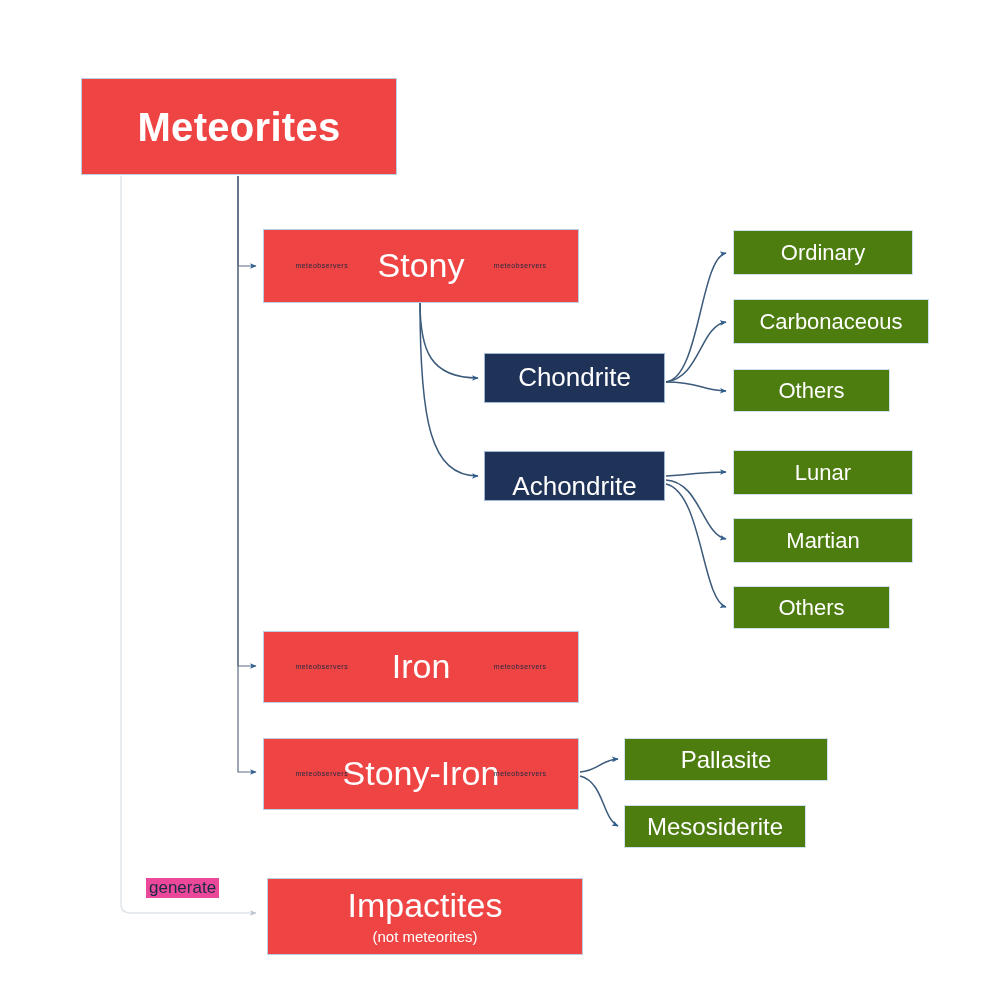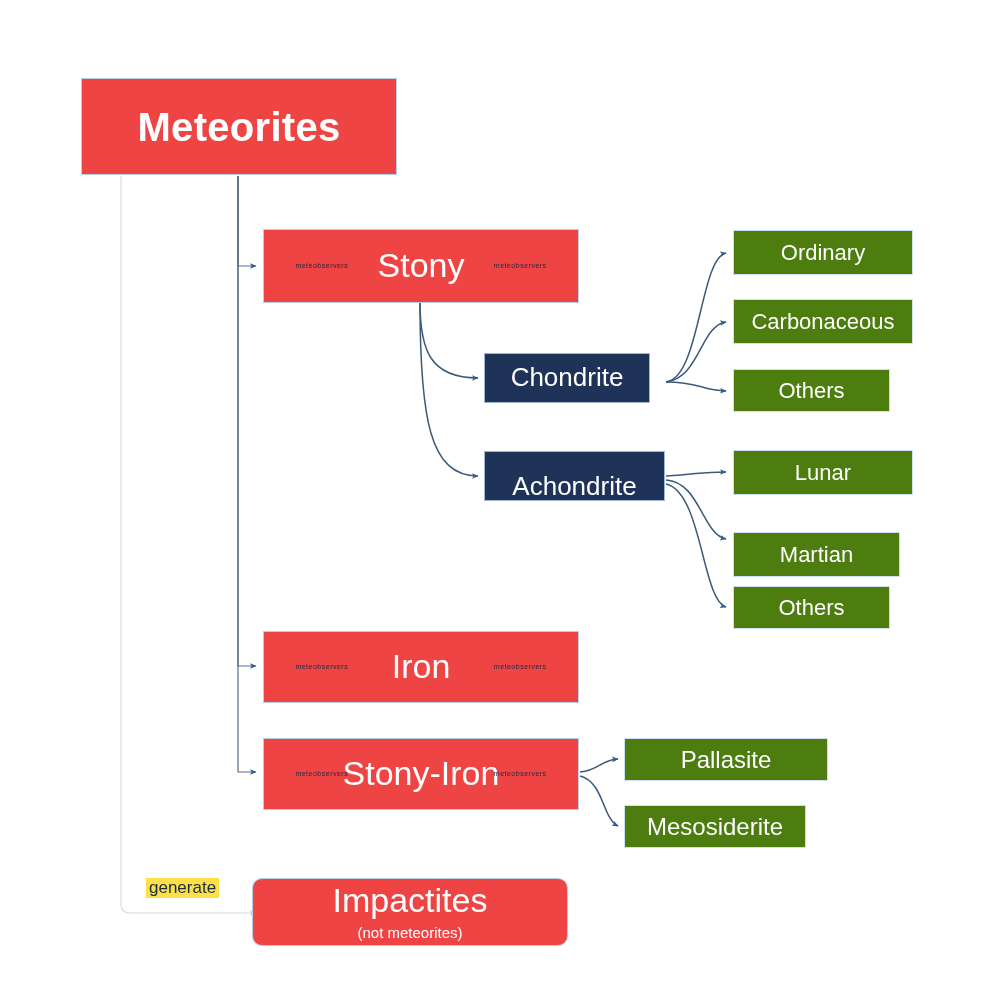--- a/index.html
+++ b/index.html
@@ -18,21 +18,21 @@
   .t26{font-size:26px;}
   .t24{font-size:24px;}
   .t22{font-size:22px;}
   .sub{font-size:15px;margin-top:6px;}
   .wm{position:absolute;top:50%;transform:translateY(-50%);
       font-size:7px;letter-spacing:.5px;color:#232a42;
       white-space:nowrap;pointer-events:none;}
   .wm.l{left:10%;}
   .wm.r{right:10%;}
   .edge-label{position:absolute;font-size:17px;color:#1b2b46;
-              background:#fde047;padding:0 3px;white-space:nowrap;}
+              background:#ec4899;padding:0 3px;white-space:nowrap;}
 </style>
 </head>
 <body>
 
 <div id="canvas">
 
   <svg id="wires" viewBox="0 0 1000 1006">
     <defs>
       <marker id="ah" markerWidth="7" markerHeight="7" refX="6" refY="3.2" orient="auto" markerUnits="userSpaceOnUse">
         <path d="M0,0.4 L6.6,3.2 L0,6 L1.6,3.2 Z" fill="#2f5d8e"></path>
@@ -78,46 +78,46 @@
     <span class="wm r">meteobservers</span>
     <span>Iron</span>
   </div>
 
   <div class="node dark t34" style="left:263px;top:738px;width:316px;height:72px;">
     <span class="wm l">meteobservers</span>
     <span class="wm r">meteobservers</span>
     <span>Stony-Iron</span>
   </div>
 
-  <div class="node dark" style="left:252px;top:878px;width:316px;height:68px;border-radius:10px;">
+  <div class="node dark" style="left:267px;top:878px;width:316px;height:77px;">
     <span class="t34">Impactites</span>
     <span class="sub">(not meteorites)</span>
   </div>
 
-  <div class="node mid t26" style="left:484px;top:353px;width:166px;height:50px;">
+  <div class="node mid t26" style="left:484px;top:353px;width:181px;height:50px;">
     <span>Chondrite</span>
   </div>
   <div class="node mid t26" style="left:484px;top:451px;width:181px;height:50px;justify-content:flex-end;">
     <span>Achondrite</span>
   </div>
 
   <div class="node blue t22" style="left:733px;top:230px;width:180px;height:45px;">
     <span>Ordinary</span>
   </div>
-  <div class="node blue t22" style="left:733px;top:299px;width:180px;height:45px;">
+  <div class="node blue t22" style="left:733px;top:299px;width:196px;height:45px;">
     <span>Carbonaceous</span>
   </div>
   <div class="node blue t22" style="left:733px;top:369px;width:157px;height:43px;">
     <span>Others</span>
   </div>
 
   <div class="node blue t22" style="left:733px;top:450px;width:180px;height:45px;">
     <span>Lunar</span>
   </div>
-  <div class="node blue t22" style="left:733px;top:532px;width:167px;height:45px;">
+  <div class="node blue t22" style="left:733px;top:518px;width:180px;height:45px;">
     <span>Martian</span>
   </div>
   <div class="node blue t22" style="left:733px;top:586px;width:157px;height:43px;">
     <span>Others</span>
   </div>
 
   <div class="node blue t24" style="left:624px;top:738px;width:204px;height:43px;">
     <span>Pallasite</span>
   </div>
   <div class="node blue t24" style="left:624px;top:805px;width:182px;height:43px;">

